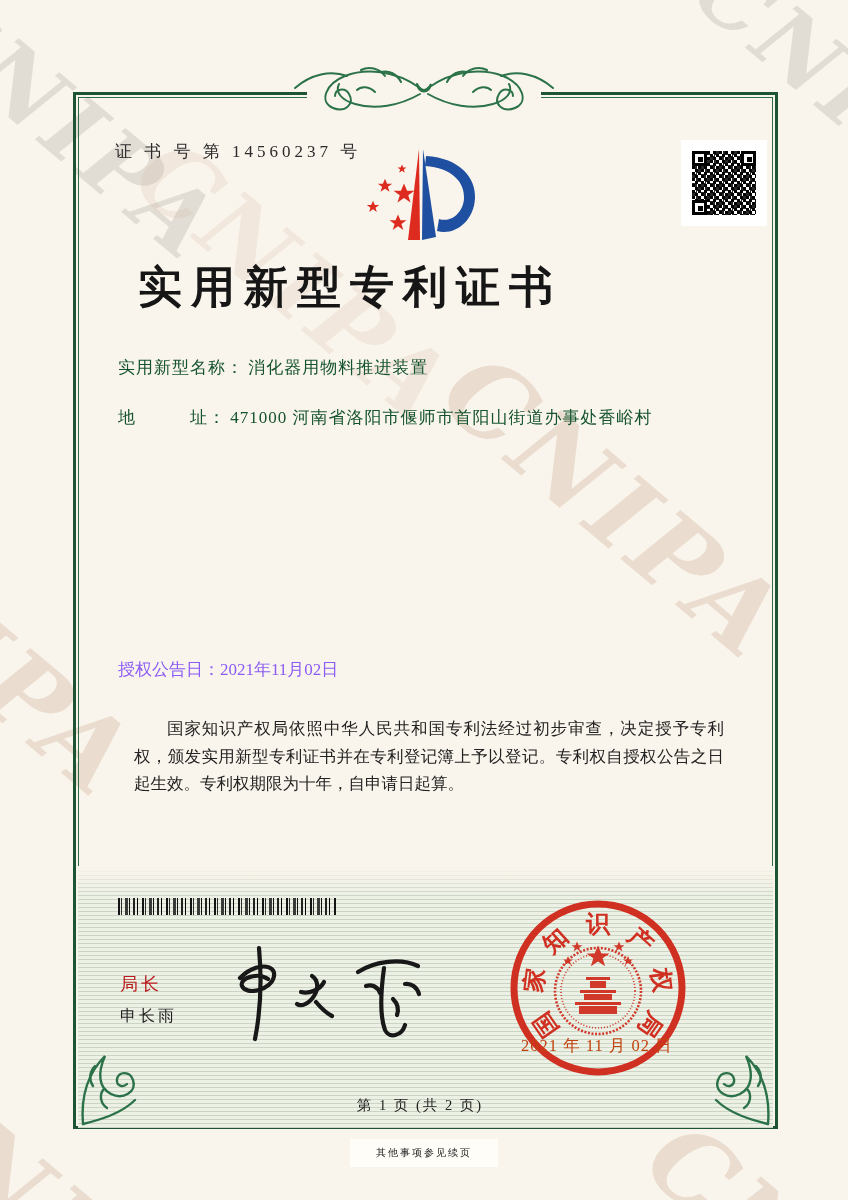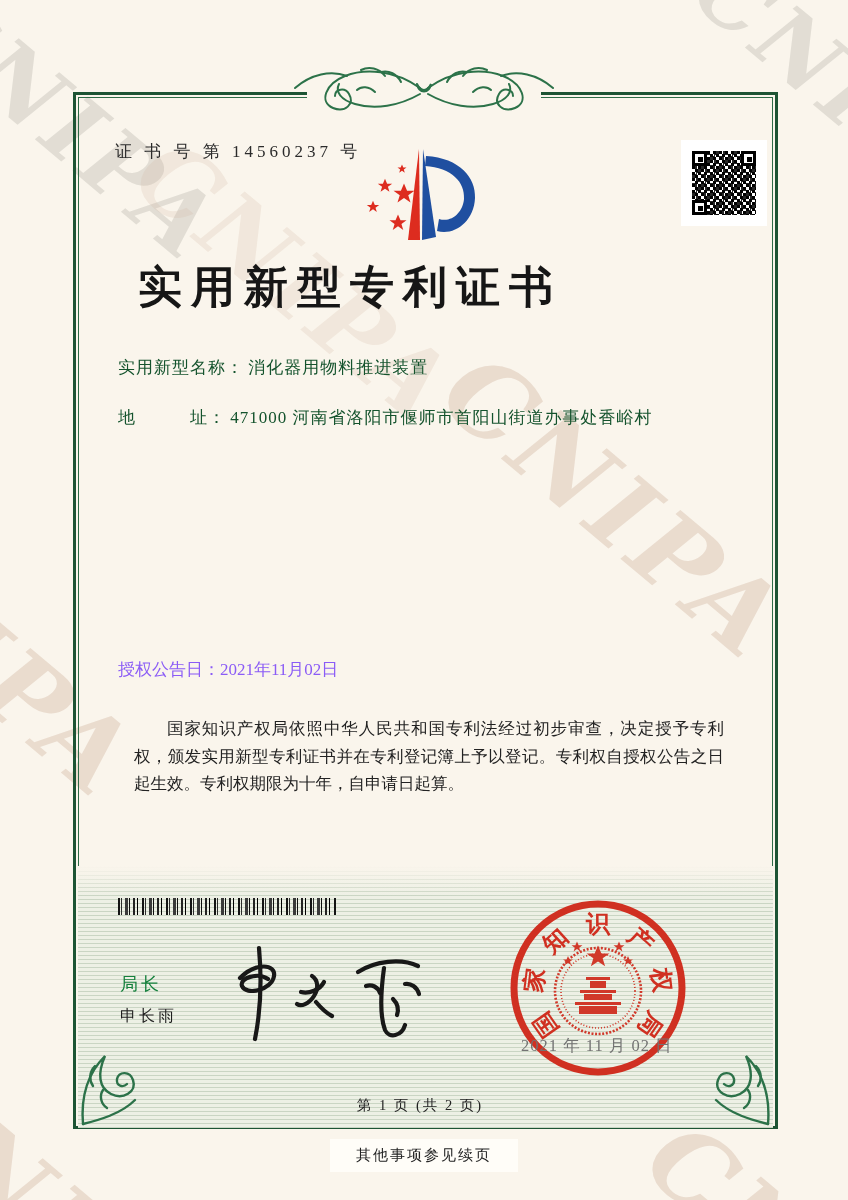--- a/index.html
+++ b/index.html
@@ -95,43 +95,43 @@
   .barcode{
     position:absolute;left:118px;top:898px;width:218px;height:17px;
     background:repeating-linear-gradient(90deg,
       #141414 0 2px, rgba(0,0,0,0) 2px 3px,
       #2c2c2c 3px 4px, rgba(0,0,0,0) 4px 7px,
       #3a3a3a 7px 10px, rgba(0,0,0,0) 10px 11px,
       #101010 11px 12px, rgba(0,0,0,0) 12px 15px,
       #222 15px 17px, rgba(0,0,0,0) 17px 19px,
       #000 19px 20px, rgba(0,0,0,0) 20px 24px);
   }
-  .official-title{position:absolute;left:120px;top:972px;font-size:18px;letter-spacing:3px;color:#15803d;}
+  .official-title{position:absolute;left:120px;top:972px;font-size:18px;letter-spacing:3px;color:#b91c1c;}
   .official-name{position:absolute;left:120px;top:1006px;font-size:16px;letter-spacing:3px;color:#1d1d1d;}
   .signature{position:absolute;left:212px;top:942px;width:235px;height:102px;}
 
   .seal{position:absolute;left:509px;top:899px;width:178px;height:178px;}
   .seal svg{position:absolute;inset:0;}
   .seal-char{
     position:absolute;left:50%;top:50%;width:28px;height:28px;margin:-14px;
     font-size:24px;font-weight:700;color:#d03021;text-align:center;line-height:28px;
     transform:rotate(var(--a)) translateY(-64px);
   }
   .seal-date{
     position:absolute;left:521px;top:1035px;width:170px;
-    font-size:16.5px;color:#737373;white-space:nowrap;letter-spacing:1px;
+    font-size:16.5px;color:#c2410c;white-space:nowrap;letter-spacing:1px;
   }
 
   .page-footer{
     position:absolute;left:73px;top:1096px;width:694px;text-align:center;
     font-size:14.5px;letter-spacing:2px;color:#222;
   }
   .note-box{
     position:absolute;left:50%;top:1139px;transform:translateX(-50%);
-    background:#fffdf8;padding:7px 26px;font-size:15px;letter-spacing:2px;color:#222;
+    background:#fffdf8;padding:7px 26px;font-size:10px;letter-spacing:2px;color:#222;
     white-space:nowrap;
   }
 </style>
 </head>
 <body>
 
 <div class="page">
 
   <div class="wm gray" style="left:-38px;top:-34px;font-size:92px;">CNIPA</div>
   <div class="wm tan" style="left:186px;top:116px;font-size:96px;opacity:.55;">CNIPA</div>

